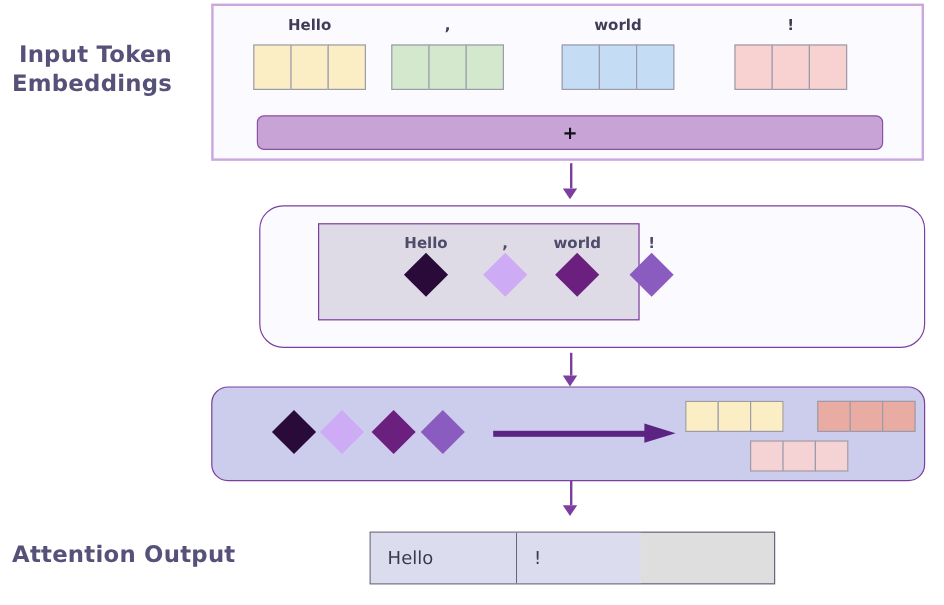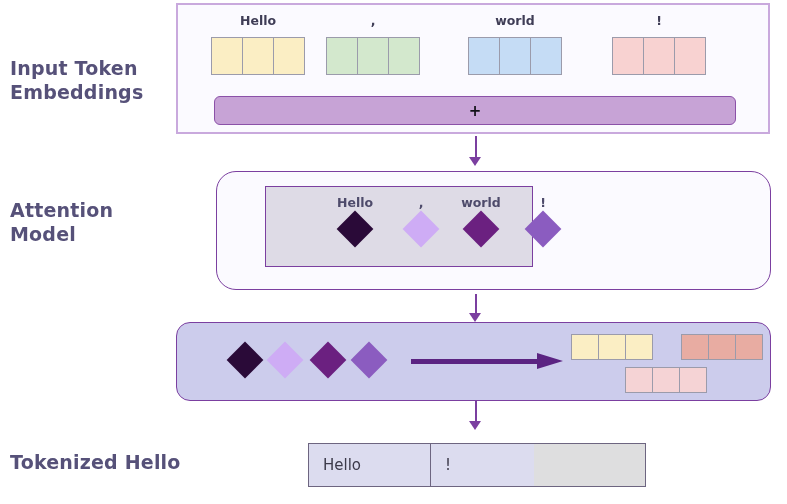--- a/index.html
+++ b/index.html
@@ -14,21 +14,21 @@
   
   .row-label{
     position:absolute;
     font-weight:bold;
     color:#565179;
     font-size:19px;
     line-height:1.28;
     letter-spacing:.2px;
     white-space:pre-line;
   }
-  #lbl-input{left:10px;top:56px;}
+  #lbl-input{left:10px;top:34px;text-align:right;}
   #lbl-attn{left:10px;top:198px;}
   #lbl-dec{left:10px;top:337px;}
   #lbl-out{left:10px;top:450px;}
 
   
   .dots{
     background-image:radial-gradient(rgba(140,120,170,.28) .6px, transparent .7px);
     background-size:7px 7px;
   }
 
@@ -140,23 +140,21 @@
   .out-tok:last-child{border-right:none;}
   #ot-0{width:122px;} #ot-1{width:110px;} #ot-2{width:103px;}
 </style>
 </head>
 <body>
 
 <div class="stage">
 
   <div class="row-label" id="lbl-input">Input Token
 Embeddings</div>
-  <div class="row-label" id="lbl-attn">Attention
-Model</div>
-  <div class="row-label" id="lbl-out">Tokenized Hello</div>
+  <div class="row-label" id="lbl-out">Attention Output</div>
 
   <div id="input-box" class="dots">
 
     <div class="tok-group" id="g-hello">
       <div class="tok-title">Hello</div>
       <div class="tok-cells">
         <div class="cell dots" style="background:#fbeec4"></div>
         <div class="cell dots" style="background:#fbeec4"></div>
         <div class="cell dots" style="background:#fbeec4"></div>
       </div>

